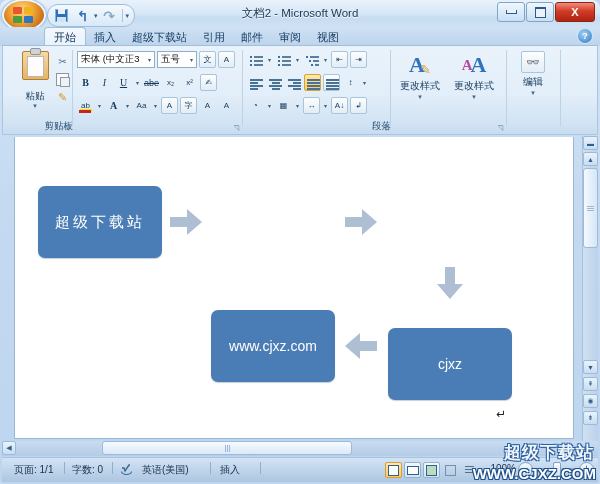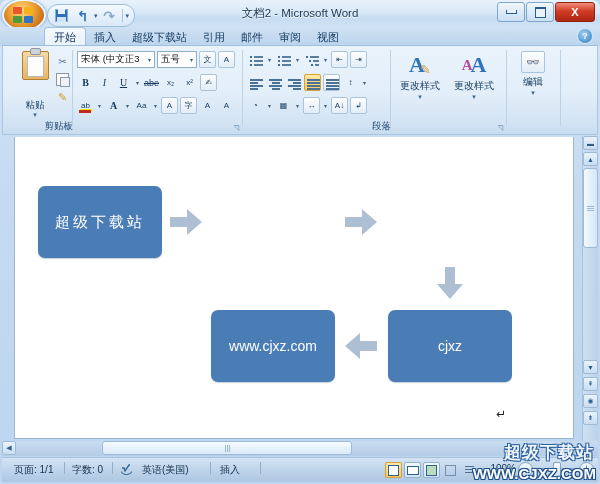--- a/index.html
+++ b/index.html
@@ -125,21 +125,21 @@
     border:1px solid #b07f32;border-radius:2px;
   }
   .clipimg:before{
     content:"";position:absolute;left:4px;top:4px;width:15px;height:19px;
     background:#fdfdfd;border:1px solid #b8b8b8;
   }
   .clipimg:after{
     content:"";position:absolute;left:7px;top:-4px;width:9px;height:5px;
     background:#cfd4d8;border:1px solid #8e9499;border-radius:2px;
   }
-  .paste-big .t{font-size:9.5px;color:#1f4567;margin-top:19px;}
+  .paste-big .t{font-size:9.5px;color:#1f4567;margin-top:10px;}
   .paste-big .c{font-size:7px;color:#3b6party;color:#3b688f;line-height:6px;}
   .clipsmall{position:absolute;left:50px;top:6px;width:16px;}
   .clipsmall div{
     width:15px;height:16px;margin-bottom:2px;cursor:pointer;
     display:flex;align-items:center;justify-content:center;font-size:10px;
   }
   .scissors{color:#53738e;}
   .copysq{position:relative;width:11px;height:11px;border:1px solid #8a97a4;background:#fbfbfb;}
   .copysq:after{content:"";position:absolute;left:3px;top:3px;width:8px;height:8px;border:1px solid #8a97a4;background:#eef2f6;}
   .brush{color:#d79b2a;font-size:11px;}
@@ -628,21 +628,21 @@
         </svg>
       </div>
 
 
       <div class="arrow" style="left:422px;top:130px;">
         <svg width="26" height="32" viewBox="0 0 26 32">
           <path d="M8 0 H18 V17 H26 L13 32 L0 17 H8 Z" fill="#aebfd4"></path>
         </svg>
       </div>
 
-      <div class="node lat" style="left:373px;top:173px;width:124px;height:72px;">
+      <div class="node lat" style="left:373px;top:191px;width:124px;height:72px;">
         <span>cjxz</span>
       </div>
 
       <div class="arrow" style="left:330px;top:196px;">
         <svg width="32" height="26" viewBox="0 0 32 26">
           <path d="M32 8 H15 V0 L0 13 L15 26 V18 H32 Z" fill="#aebfd4"></path>
         </svg>
       </div>
 
       <div class="node lat" style="left:196px;top:173px;width:124px;height:72px;">

